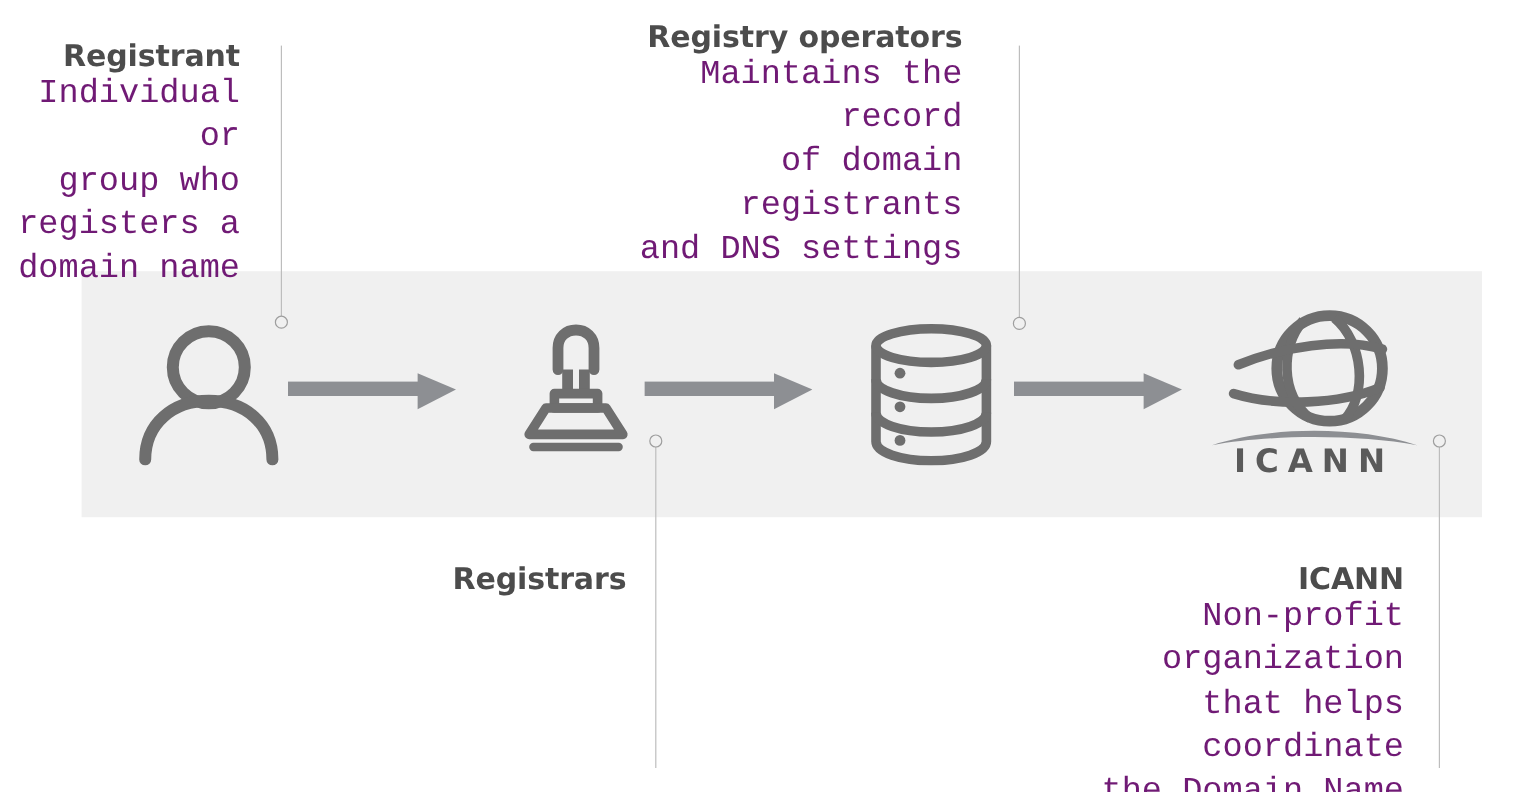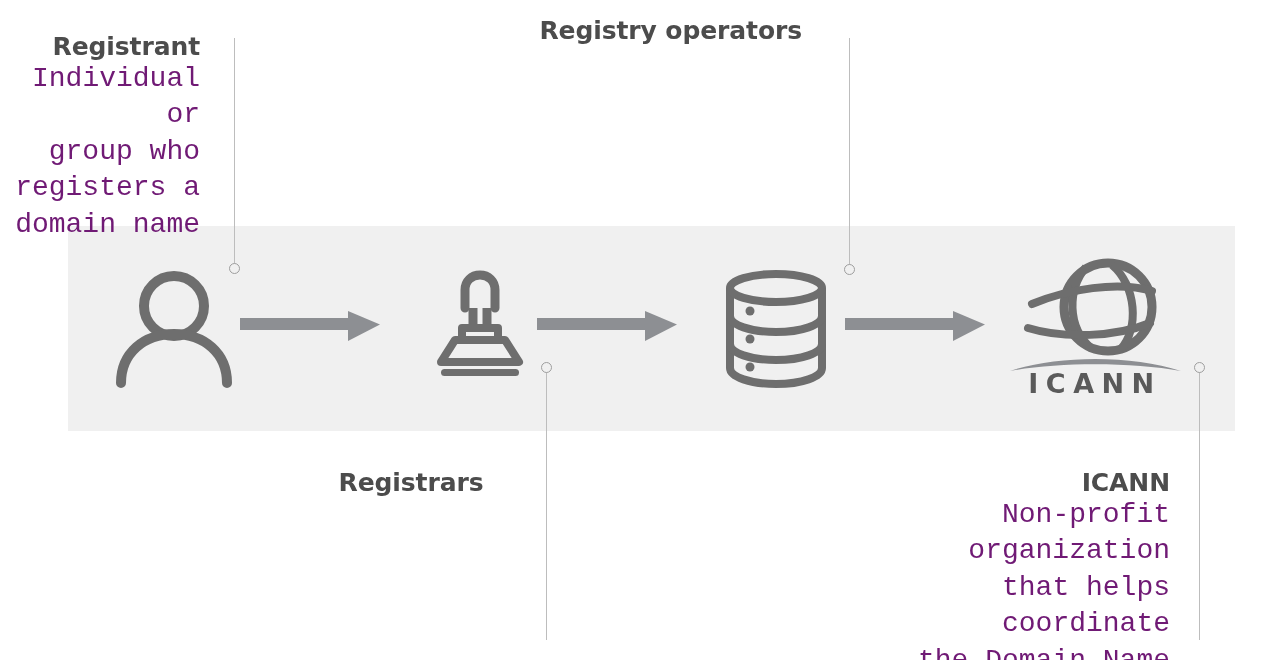--- a/index.html
+++ b/index.html
@@ -47,21 +47,21 @@
     font-size: 28px;
     color: #701a75;
     line-height: 1.30;
     white-space: pre-line;
     font-family: Liberation Mono, monospace;
   }
   .align-right { text-align: right; }
 
   #callout-registrant   { left: 10px;  top: 32px;  width: 190px; }
   #callout-registry     { left: 500px; top: 16px;  width: 302px; }
-  #callout-registrars   { left: 300px; top: 468px; width: 222px; text-align: center; }
+  #callout-registrars   { left: 300px; top: 468px; width: 222px; }
   #callout-icann        { left: 880px; top: 468px; width: 290px; }
 
   
   .connector {
     position: absolute;
     width: 1px;
     background: #bdbdbd;
   }
   .node {
     position: absolute;
@@ -120,20 +120,23 @@
   <div class="callout align-right" id="callout-registrant">
     <div class="title">Registrant</div>
     <div class="desc">Individual or
 group who
 registers a
 domain name</div>
   </div>
 
   <div class="callout align-right" id="callout-registry">
     <div class="title">Registry operators</div>
+    <div class="desc">Maintains the record
+of domain registrants
+and DNS settings</div>
   </div>
 
   <div class="callout align-right" id="callout-registrars">
     <div class="title">Registrars</div>
   </div>
 
   <div class="callout align-right" id="callout-icann">
     <div class="title">ICANN</div>
     <div class="desc">Non-profit organization
 that helps coordinate

